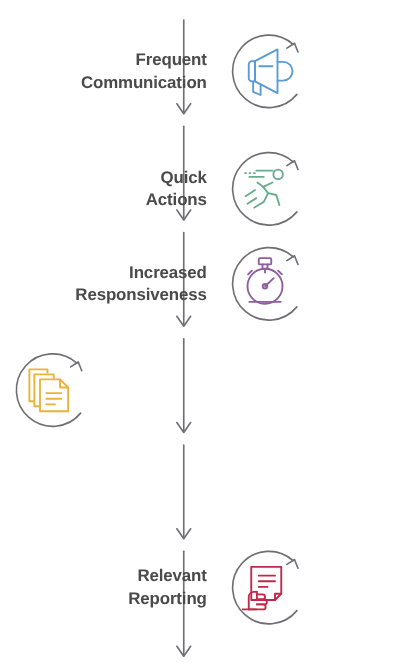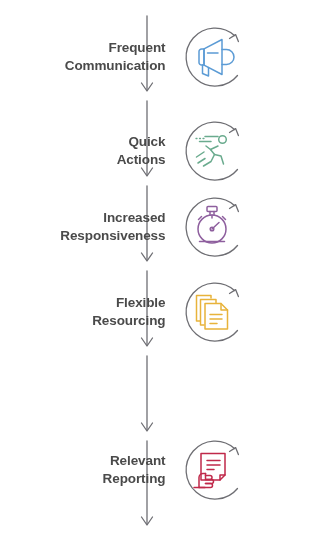--- a/index.html
+++ b/index.html
@@ -160,22 +160,20 @@
           <path d="M24.5 28.5 L21.5 31.5"></path>
           <path d="M45.5 28.5 L48.5 31.5"></path>
           <path d="M35 27 L35 30"></path>
           <path d="M22.5 53.5 L47.5 53.5" stroke-width="1.5"></path>
         </g>
       </svg>
     </div>
   </div>
 
   <div class="step" style="top:269px">
-    <div class="step-label">Flexible
-Resourcing</div>
     <div class="step-icon">
       <svg width="74" height="78" viewBox="0 0 74 78" fill="none">
         <g>
           <path d="M60.5 57.5 A29 29 0 1 1 57.5 17.5" stroke="#6e6e73" stroke-width="1.3" fill="none" stroke-linecap="round"></path>
           <path d="M52.5 20.5 L58.6 16.6 L61.4 23.6" stroke="#6e6e73" stroke-width="1.3" fill="none" stroke-linecap="round" stroke-linejoin="round"></path>
         </g>
         <g stroke="#e8b33a" stroke-width="1.5" fill="none" stroke-linecap="round" stroke-linejoin="round">
           <path d="M19.5 22.5 L34 22.5 L34 25 M19.5 22.5 L19.5 48 L23 48"></path>
           <path d="M23.5 26.5 L39 26.5 L39 29.5 M23.5 26.5 L23.5 52 L27 52"></path>
           <path d="M28 30.5 L44 30.5 L50.5 37 L50.5 56 L28 56 Z"></path>

